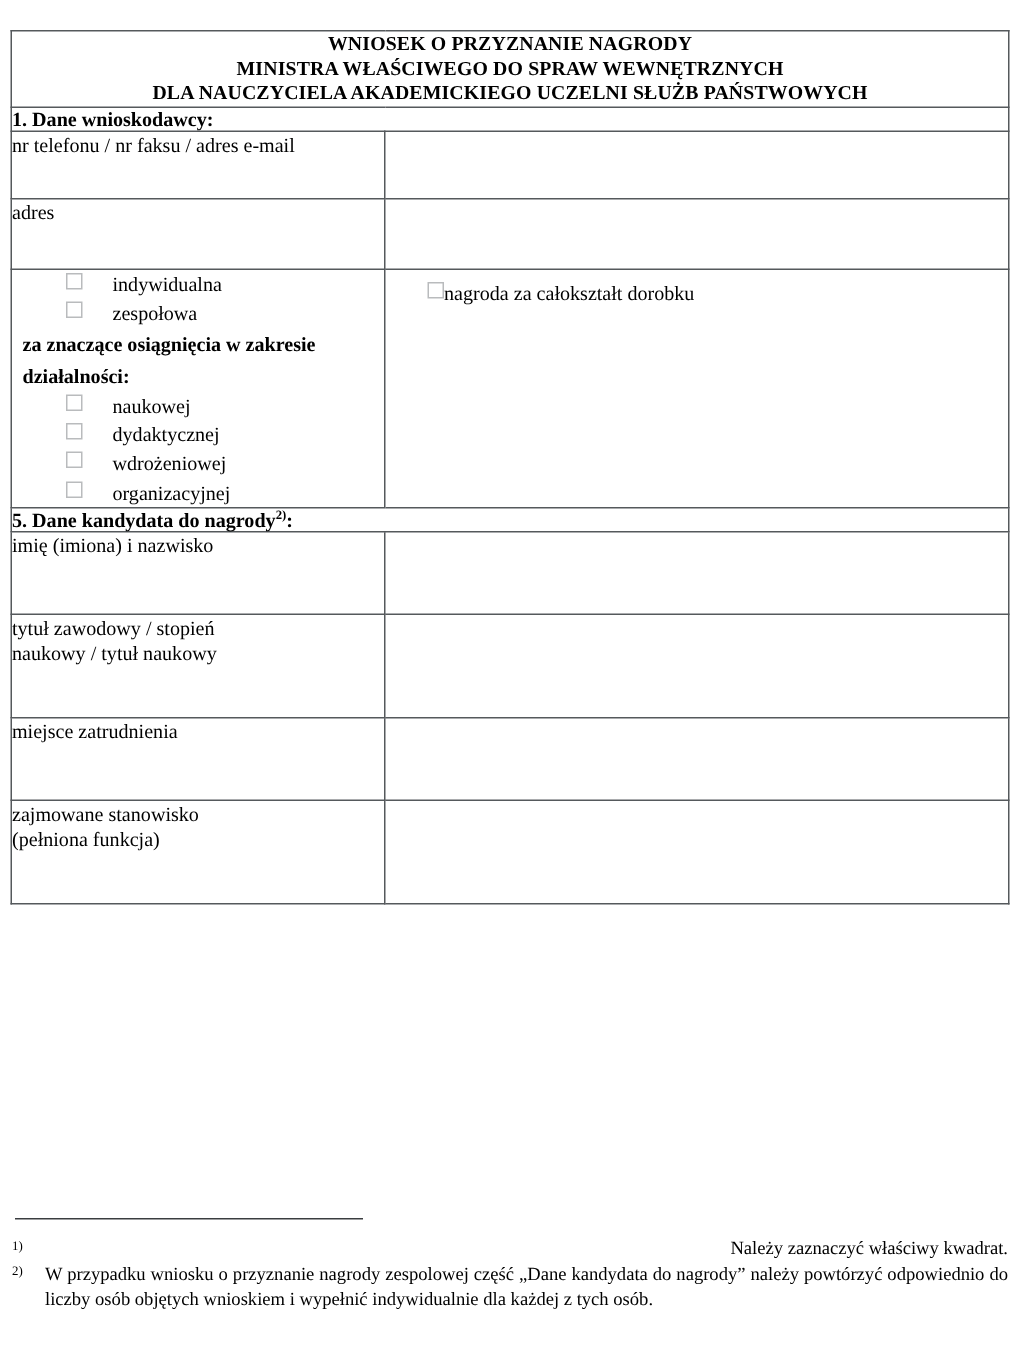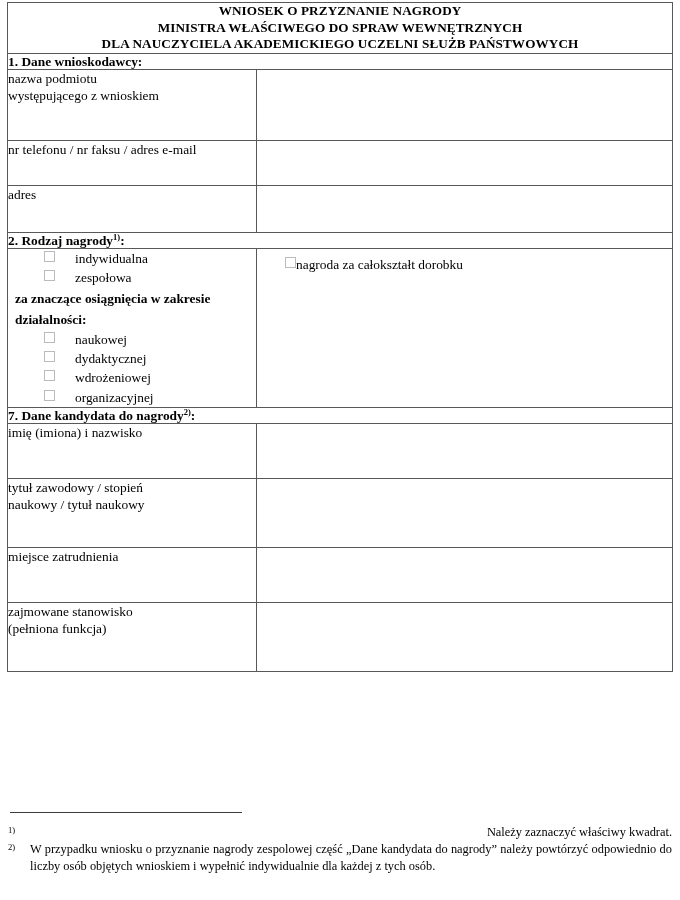--- a/index.html
+++ b/index.html
@@ -22,21 +22,21 @@
     left: 0;
     top: 0;
     width: 680px;
     height: 900px;
   }
 
   
   .form-table {
     position: absolute;
     left: 7px;
-    top: 2px;
+    top: 20px;
     width: 665px;
     border-collapse: collapse;
     table-layout: fixed;
     border-radius: 10px;
   }
   .form-table td {
     border: 1px solid #55595c;
     padding: 0;
     vertical-align: top;
     background: #fff;
@@ -176,45 +176,35 @@
           <div class="title-line">WNIOSEK O PRZYZNANIE NAGRODY</div>
           <div class="title-line">MINISTRA WŁAŚCIWEGO DO SPRAW WEWNĘTRZNYCH</div>
           <div class="title-line">DLA NAUCZYCIELA AKADEMICKIEGO UCZELNI SŁUŻB PAŃSTWOWYCH</div>
         </td>
       </tr>
 
       <tr>
         <td class="section-cell" colspan="2">1. Dane wnioskodawcy:</td>
       </tr>
 
-      <tr>
-        <td class="label-cell" style="height:70px">
-          <span class="lbl-text">nazwa podmiotu</span>
-          <span class="lbl-text">występującego z wnioskiem</span>
-        </td>
-        <td class="value-cell"></td>
-      </tr>
 
       <tr>
         <td class="label-cell" style="height:44px">
           <span class="lbl-text">nr telefonu / nr faksu / adres e-mail</span>
         </td>
         <td class="value-cell"></td>
       </tr>
 
       <tr>
         <td class="label-cell" style="height:46px">
           <span class="lbl-text">adres</span>
         </td>
         <td class="value-cell"></td>
       </tr>
 
-      <tr>
-        <td class="section-cell" colspan="2"><span>2. Rodzaj nagrody</span><sup>1)</sup><span>:</span></td>
-      </tr>
 
       <tr>
         <td class="opts-cell" style="height:136px; border-right:none">
 
           <div class="opt-row">
             <span class="cb"></span>
             <span class="opt-label">indywidualna</span>
           </div>
           <div class="opt-row">
             <span class="cb"></span>
@@ -243,21 +233,21 @@
 
         <td class="opts-cell" style="padding-top:6px">
           <div class="opt-row right-opt">
             <span class="cb"></span>
             <span class="opt-label">nagroda za całokształt dorobku</span>
           </div>
         </td>
       </tr>
 
       <tr>
-        <td class="section-cell" colspan="2"><span>7. Dane kandydata do nagrody</span><sup>2)</sup><span>:</span></td>
+        <td class="section-cell" colspan="2"><span>5. Dane kandydata do nagrody</span><sup>2)</sup><span>:</span></td>
       </tr>
 
       <tr>
         <td class="label-cell" style="height:54px">
           <span class="lbl-text">imię (imiona) i nazwisko</span>
         </td>
         <td class="value-cell"></td>
       </tr>
 
       <tr>

